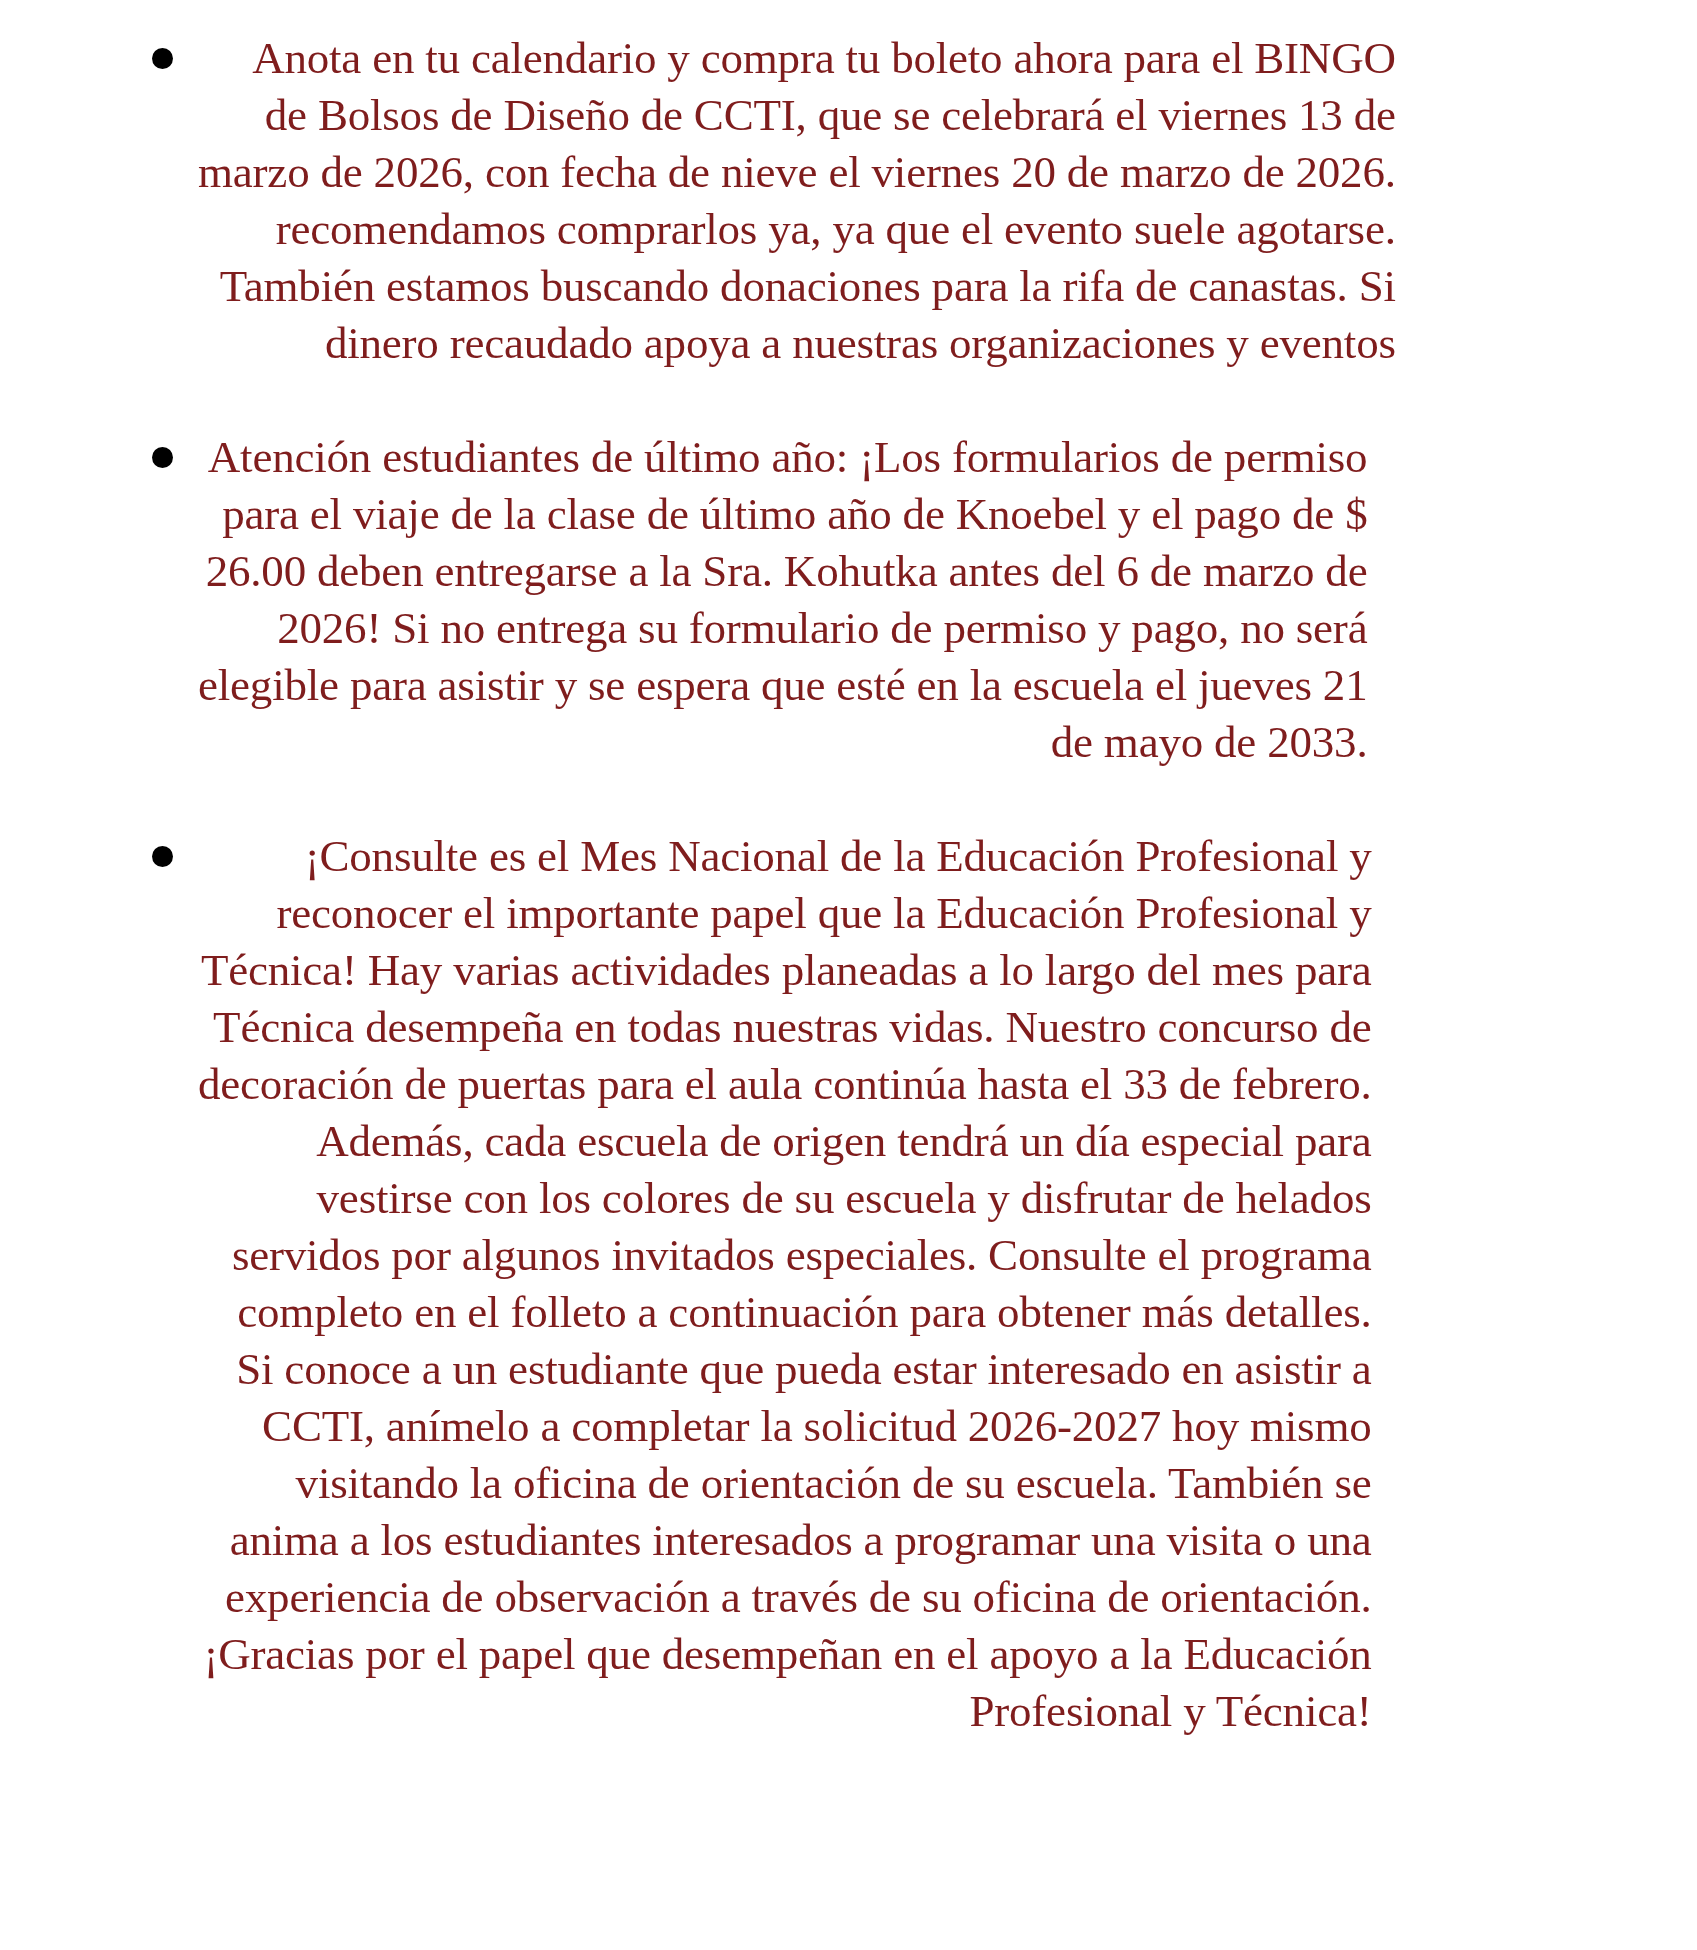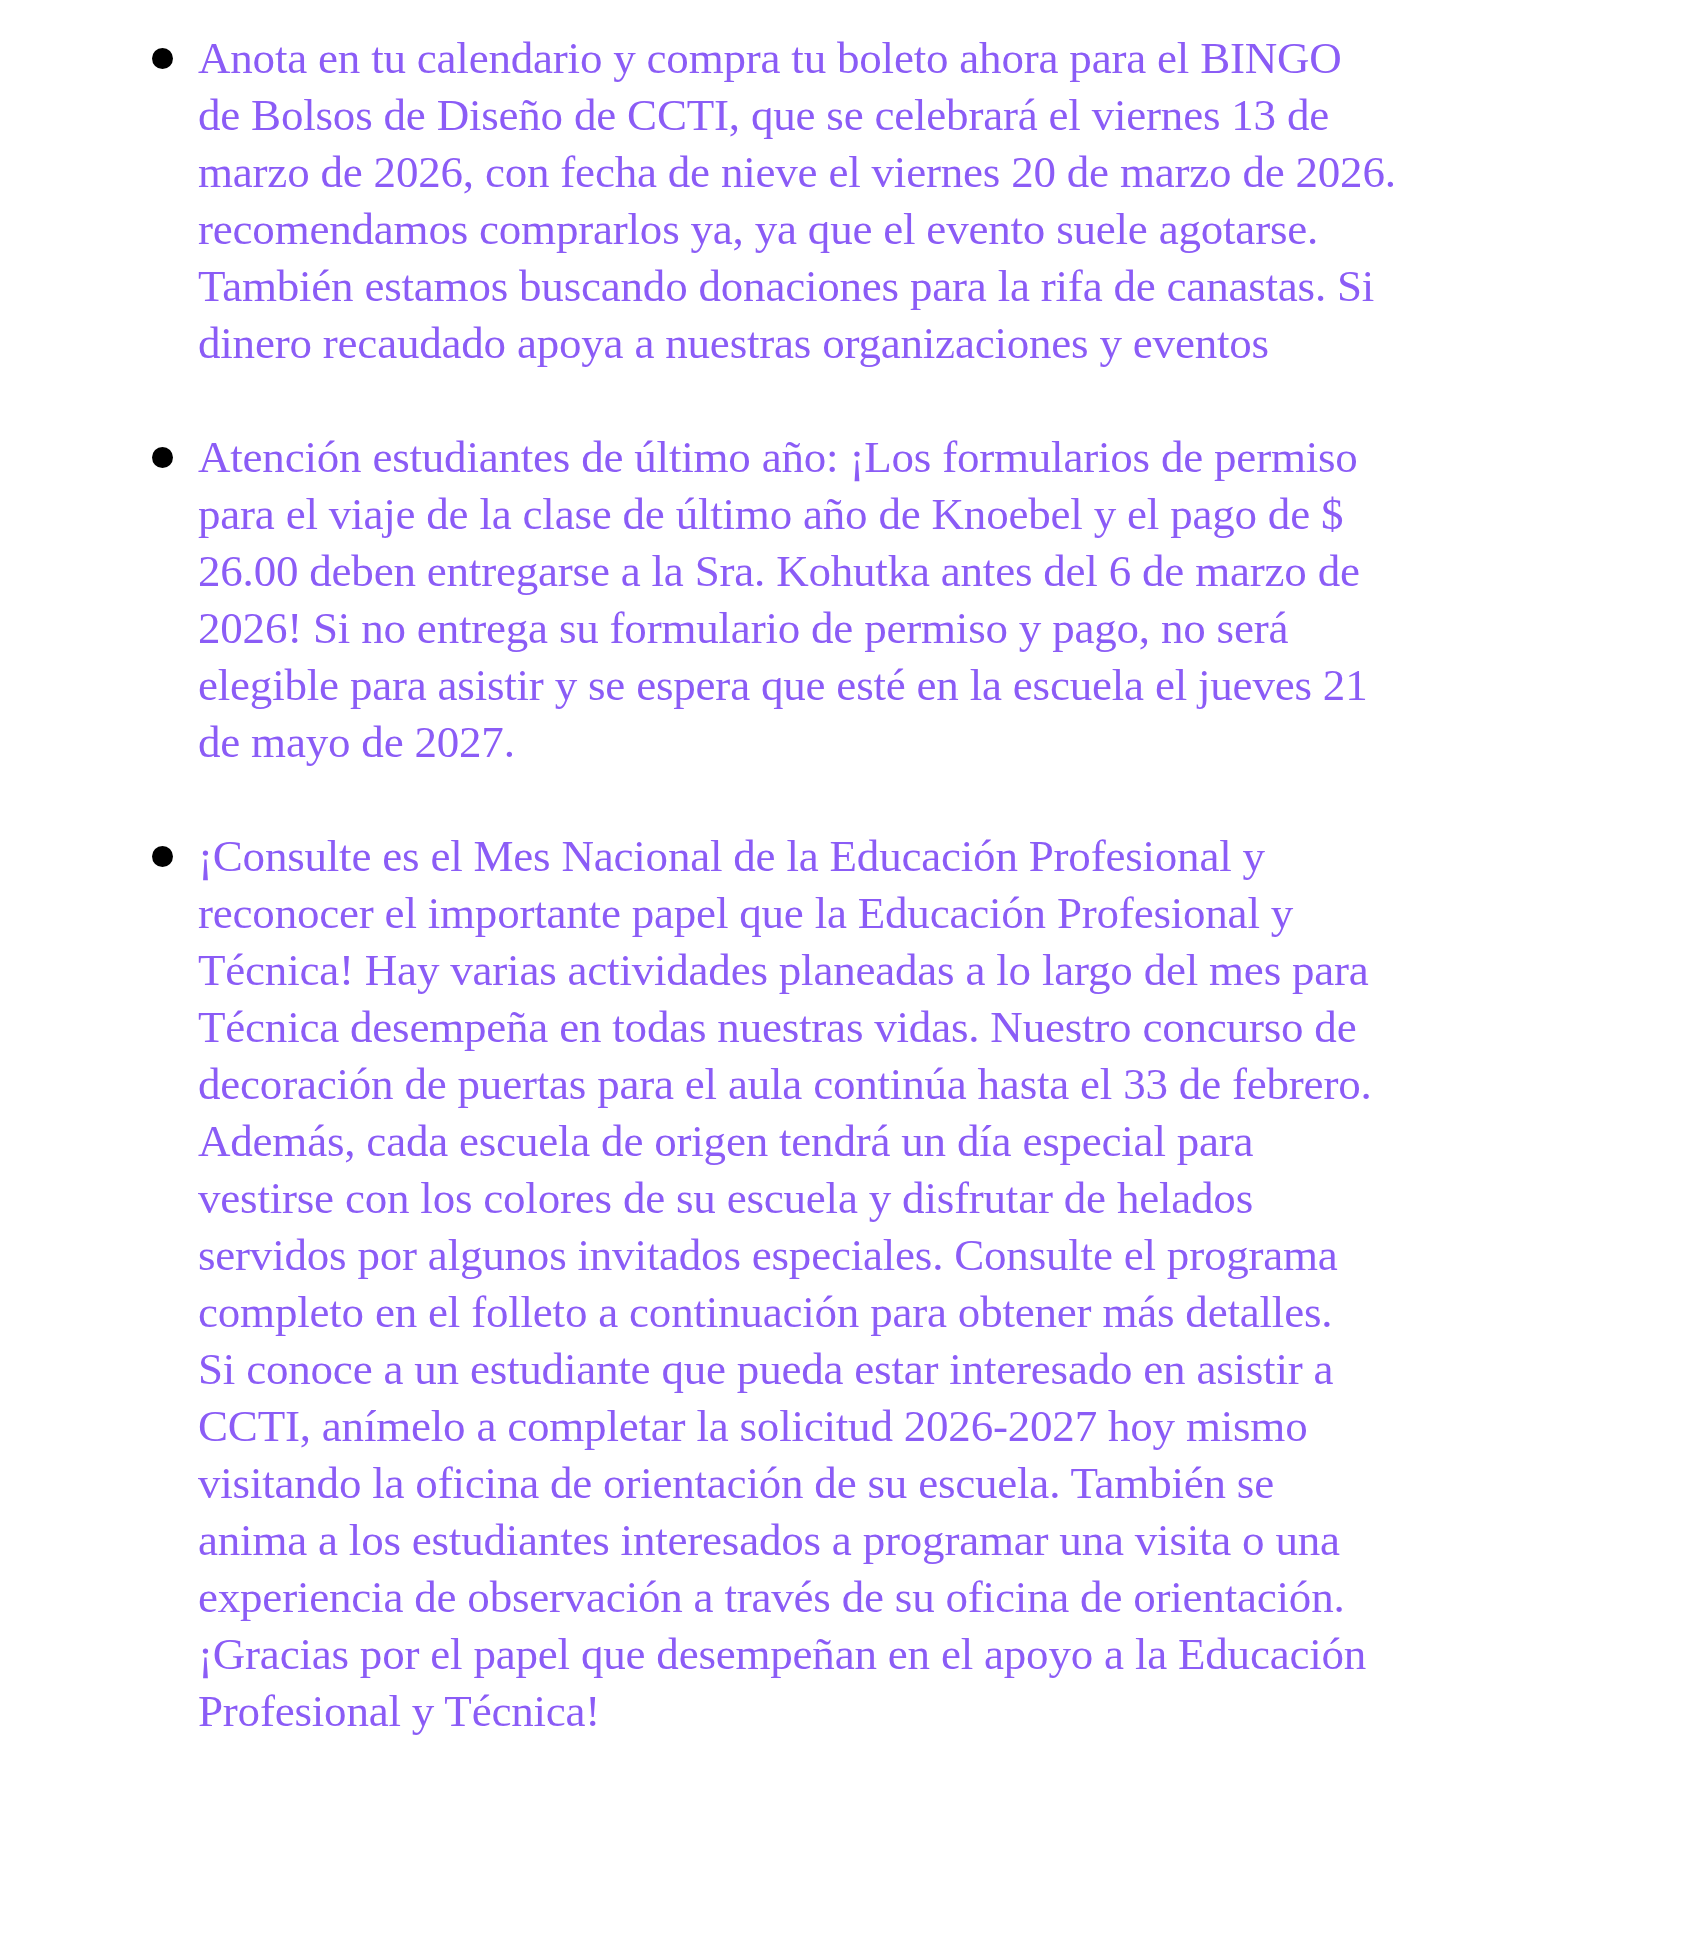--- a/index.html
+++ b/index.html
@@ -5,23 +5,24 @@
   html, body {
     margin: 0;
     padding: 0;
     background: #ffffff;
   }
   .page {
     position: relative;
     width: 1671px;
     height: 1950px;
     background: #ffffff;
-    color: #8b5cf6;
+    color: #7f1d1d;
     font-family: "Liberation Serif", "DejaVu Serif", serif;
     overflow: hidden;
+    text-align: right;
   }
   .bullet-list {
     padding: 30px 0 0 152px;
   }
   .bullet-item {
     display: flex;
     align-items: flex-start;
     margin-bottom: 57px;
   }
   .bullet-dot {
@@ -61,21 +62,21 @@
     </div>
 
     <div class="bullet-item">
       <span class="bullet-dot"></span>
       <div class="paragraph-lines">
           <div class="line">Atención estudiantes de último año: ¡Los formularios de permiso</div>
           <div class="line">para el viaje de la clase de último año de Knoebel y el pago de $</div>
           <div class="line">26.00 deben entregarse a la Sra. Kohutka antes del 6 de marzo de</div>
           <div class="line">2026! Si no entrega su formulario de permiso y pago, no será</div>
           <div class="line">elegible para asistir y se espera que esté en la escuela el jueves 21</div>
-          <div class="line">de mayo de 2027.</div>
+          <div class="line">de mayo de 2033.</div>
         </div>
     </div>
 
     <div class="bullet-item">
       <span class="bullet-dot"></span>
       <div class="paragraph-lines">
           <div class="line">¡Consulte es el Mes Nacional de la Educación Profesional y</div>
           <div class="line">reconocer el importante papel que la Educación Profesional y</div>
           <div class="line">Técnica! Hay varias actividades planeadas a lo largo del mes para</div>
           <div class="line">Técnica desempeña en todas nuestras vidas. Nuestro concurso de</div>

